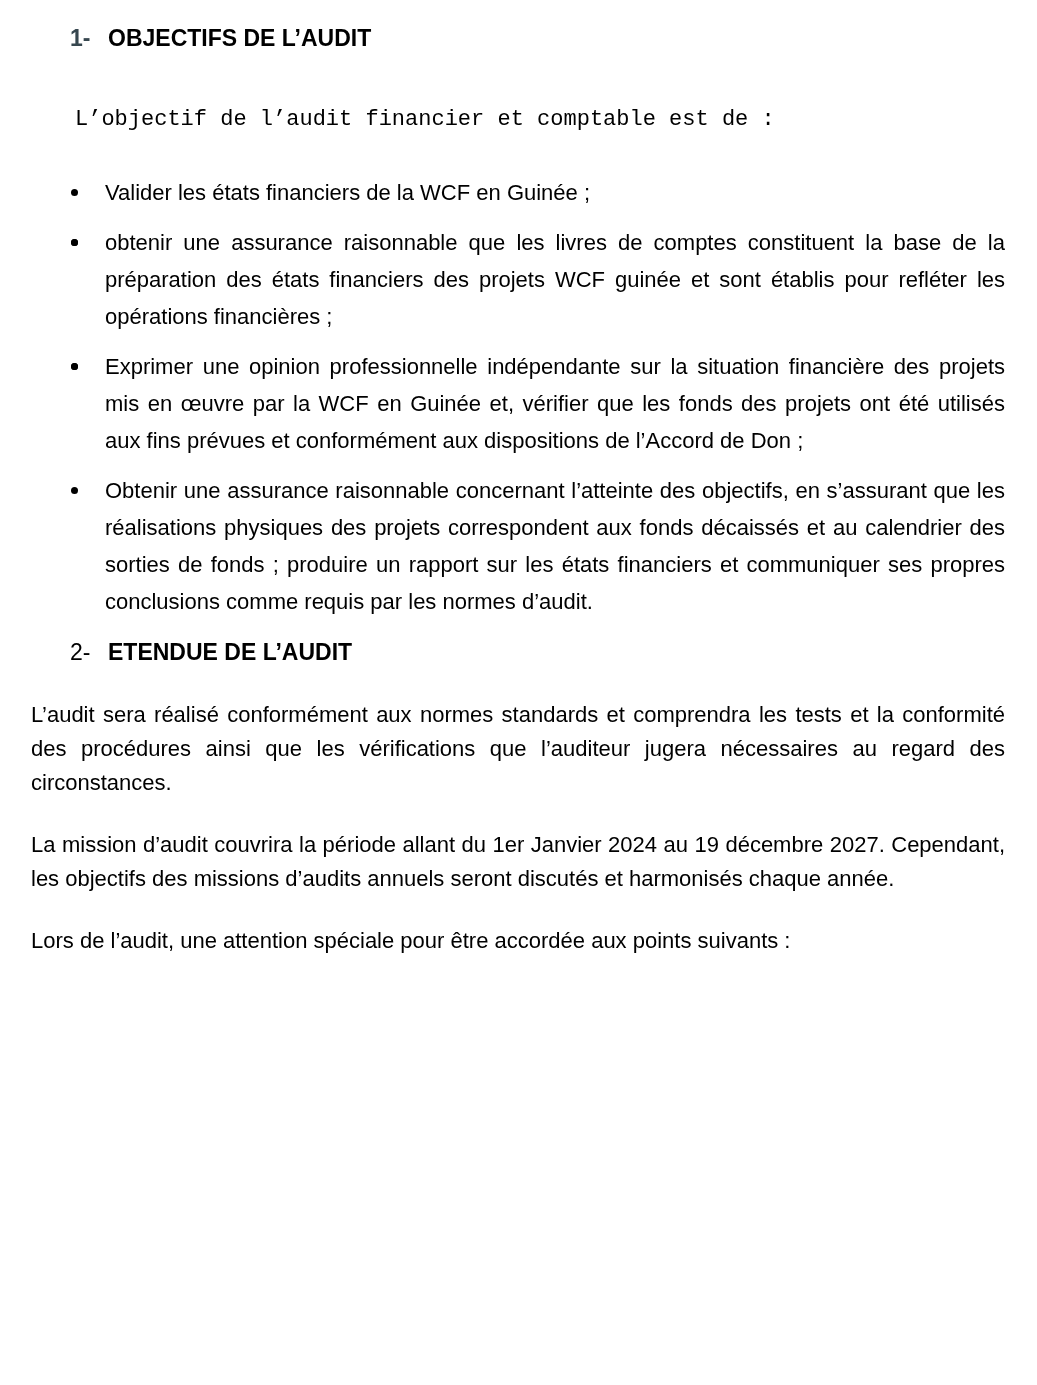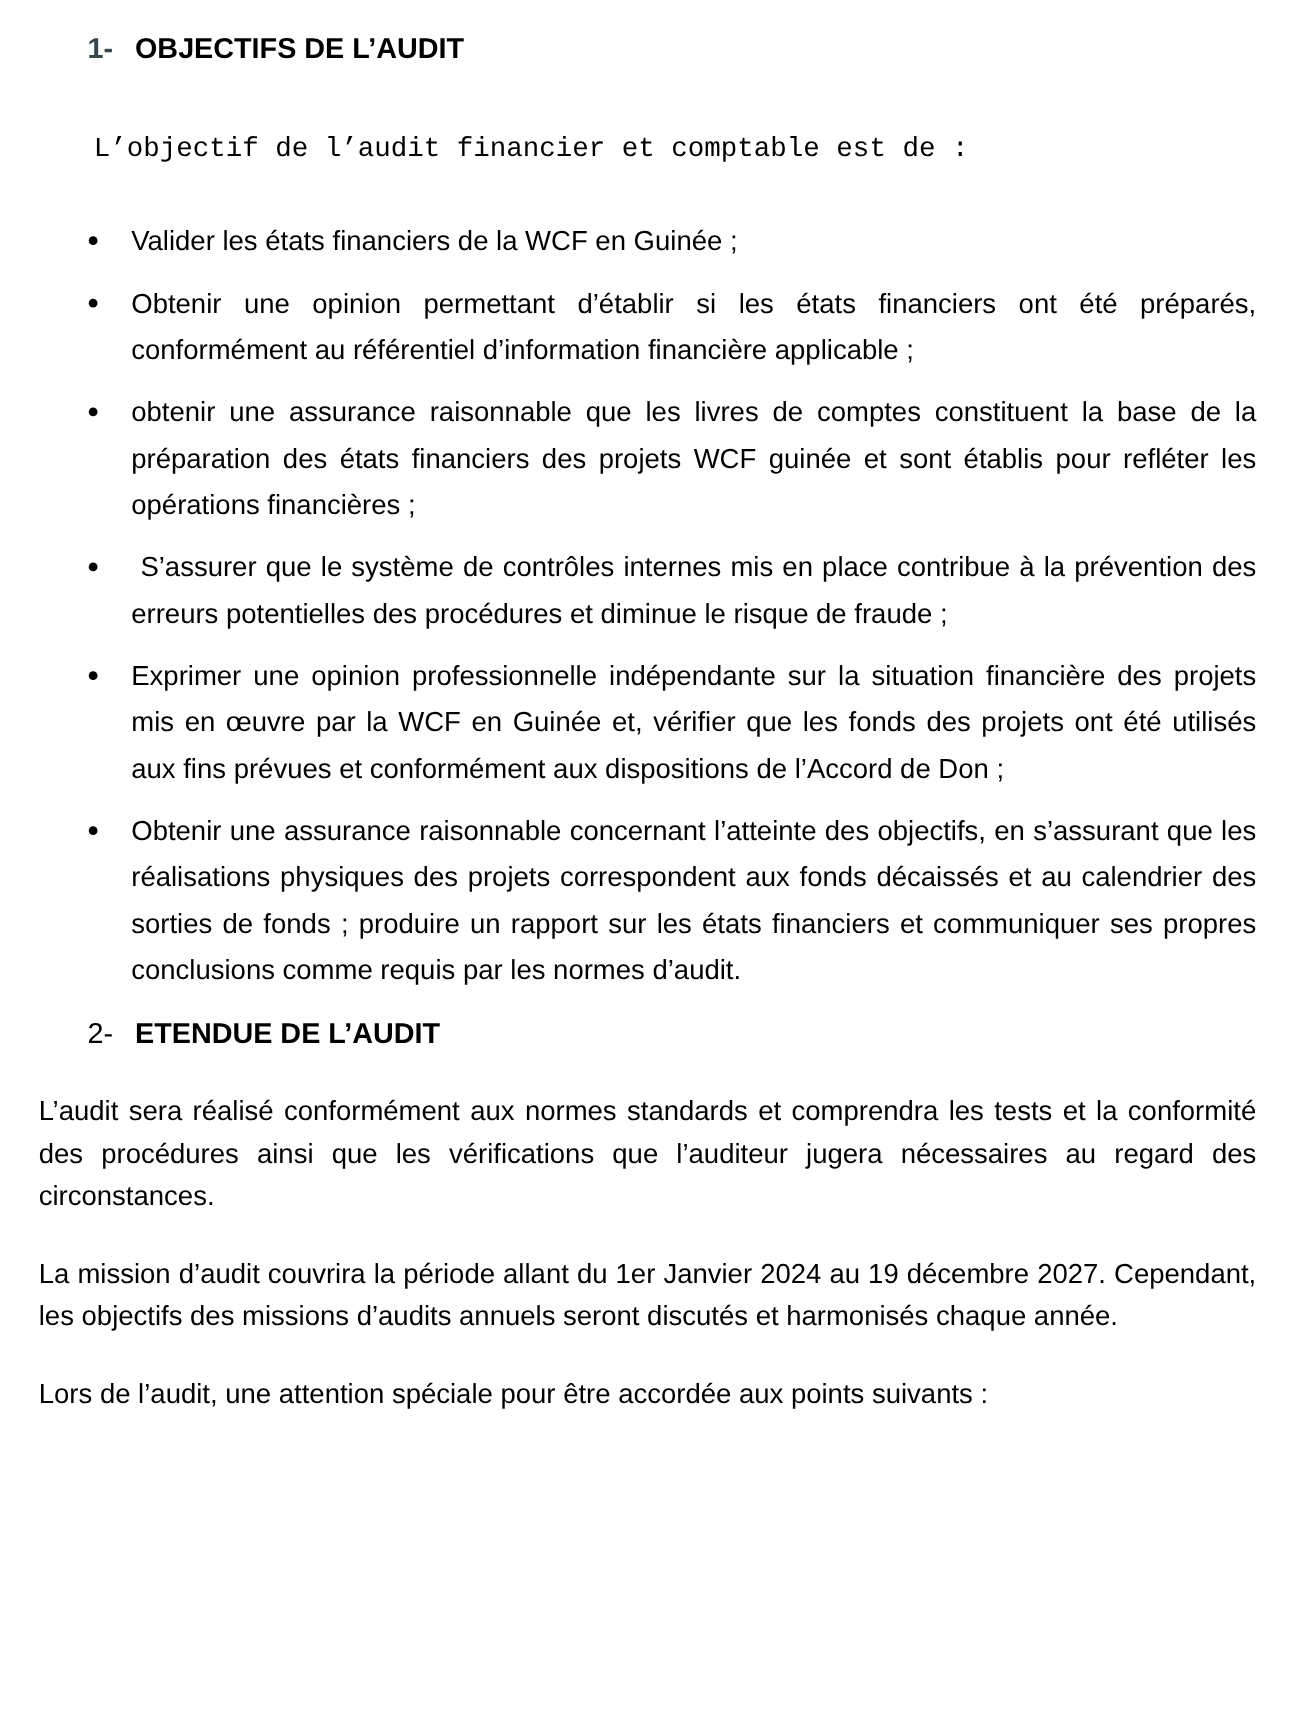--- a/index.html
+++ b/index.html
@@ -90,31 +90,29 @@
   <p class="intro">L’objectif de l’audit financier et comptable est de :</p>
 
   <div class="bullets" id="bullets-container">
   <div class="bullet-item">
     <span class="bullet-glyph"></span>
     <span class="bullet-text">Valider les états financiers de la WCF en Guinée ;</span>
   </div>
 
   <div class="bullet-item">
     <span class="bullet-glyph"></span>
-    <span class="bullet-text">Obtenir une opinion permettant d’établir si les états financiers ont été préparés, conformément au référentiel d’information financière applicable ;</span>
   </div>
 
   <div class="bullet-item">
     <span class="bullet-glyph"></span>
     <span class="bullet-text">obtenir une assurance raisonnable que les livres de comptes constituent la base de la préparation des états financiers des projets WCF guinée  et sont établis pour refléter les opérations financières ;</span>
   </div>
 
   <div class="bullet-item">
     <span class="bullet-glyph"></span>
-    <span class="bullet-text">&nbsp;S’assurer que le système de contrôles internes mis en place contribue à la prévention des erreurs potentielles des procédures et diminue le risque de fraude ;</span>
   </div>
 
   <div class="bullet-item">
     <span class="bullet-glyph"></span>
     <span class="bullet-text">Exprimer une opinion professionnelle indépendante sur la situation financière des projets mis en œuvre par la WCF en Guinée et, vérifier que les fonds des projets ont été utilisés aux fins prévues et conformément aux dispositions de l’Accord de Don ;</span>
   </div>
 
   <div class="bullet-item">
     <span class="bullet-glyph"></span>
     <span class="bullet-text">Obtenir une assurance raisonnable concernant l’atteinte des objectifs, en s’assurant que les réalisations physiques des projets correspondent aux fonds décaissés et au calendrier des sorties de fonds ; produire un rapport sur les états financiers et communiquer ses propres conclusions comme requis par les normes d’audit.</span>

